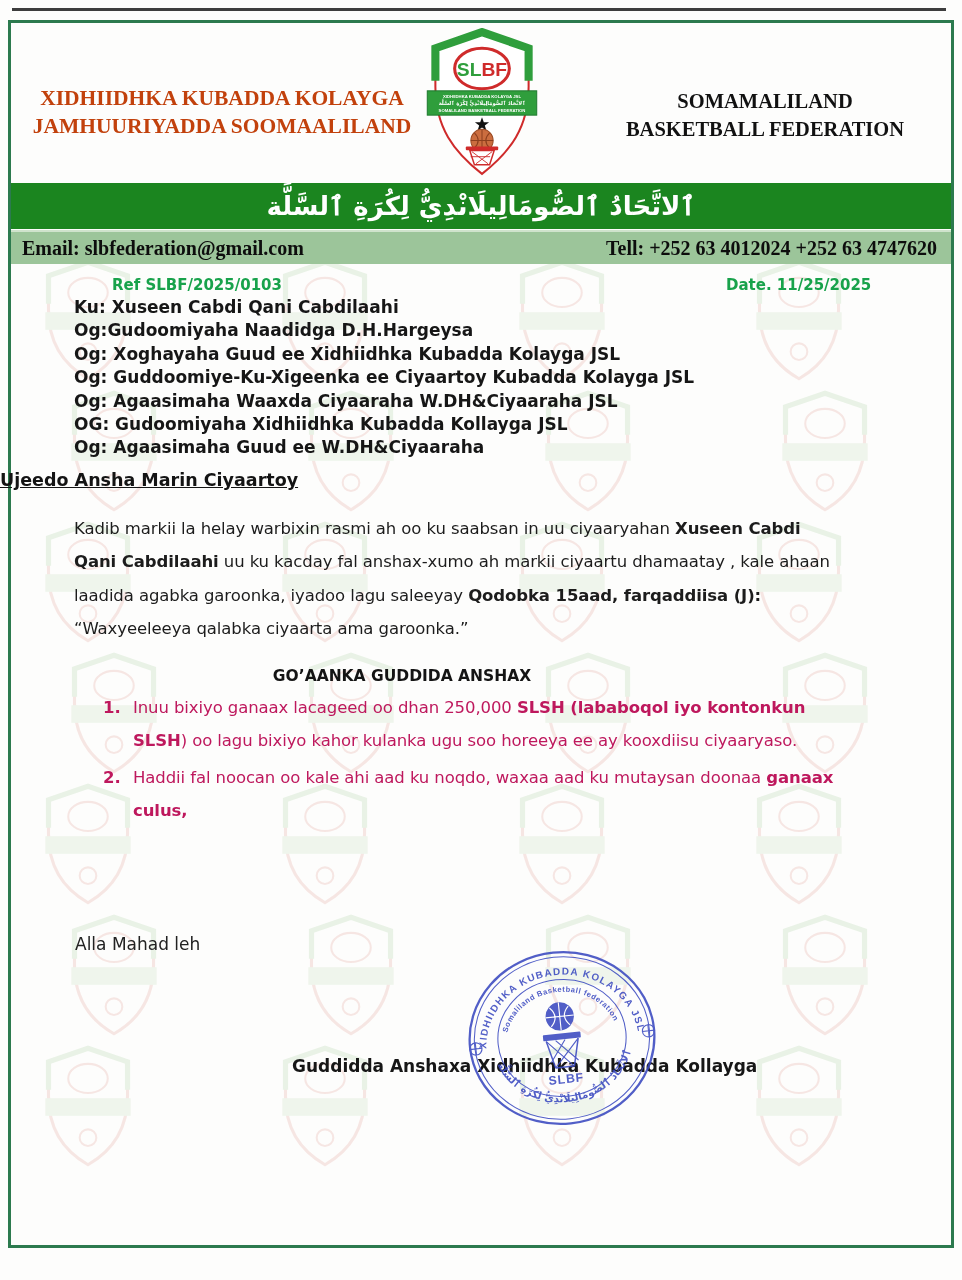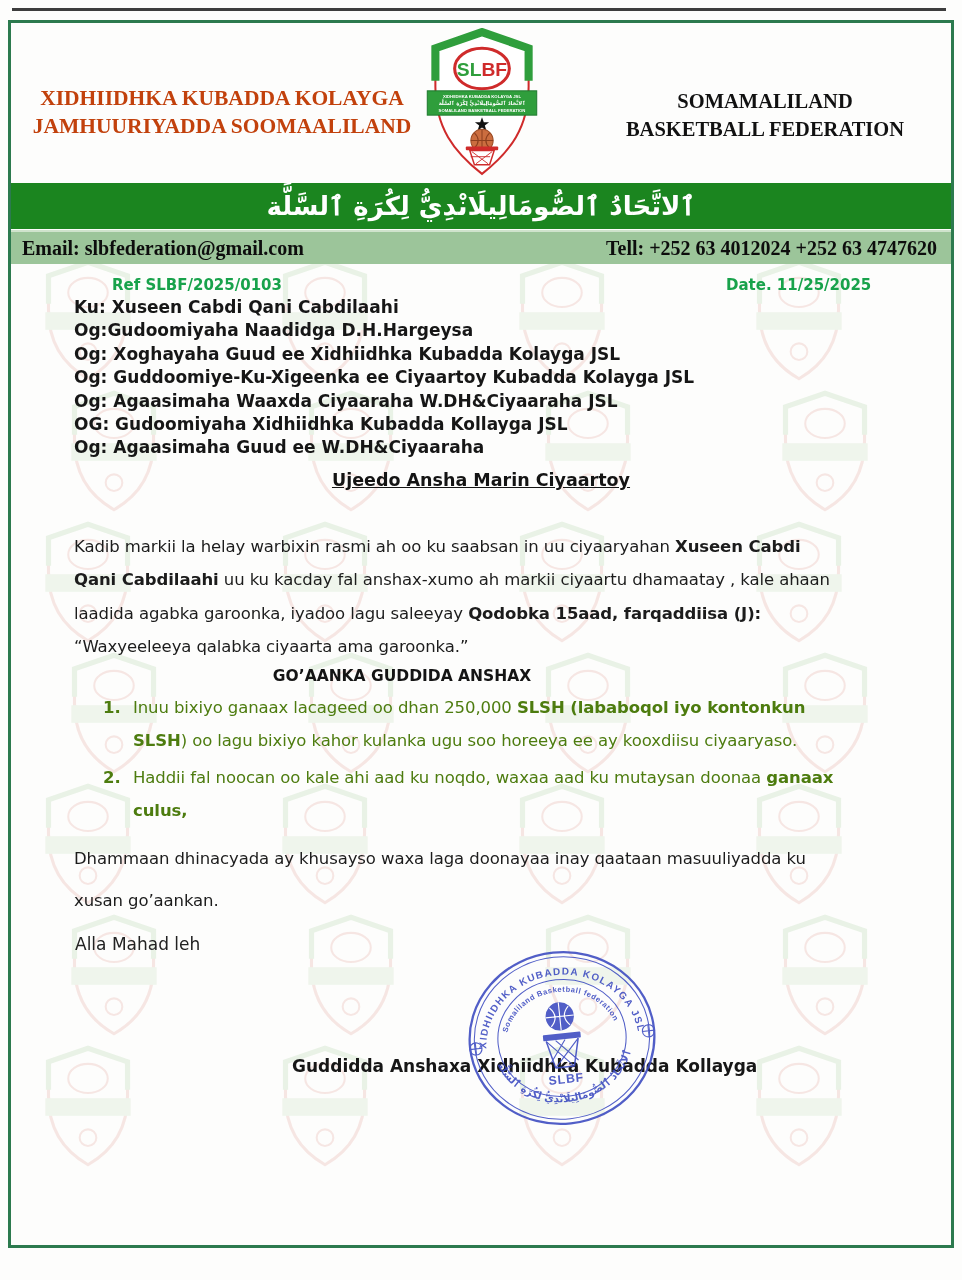--- a/index.html
+++ b/index.html
@@ -37,28 +37,28 @@
               font-family:"Liberation Serif",serif;font-weight:700;font-size:20px;color:#0d0d0d;}
 
   
   .ref{left:112px;top:276px;color:#18a24b;font-weight:700;font-size:15px;z-index:2;}
   .date{left:726px;top:276px;color:#18a24b;font-weight:700;font-size:15px;z-index:2;}
 
   
   .recipients{left:74px;top:296px;z-index:2;font-weight:700;font-size:17px;line-height:23.4px;color:#161616;}
 
   
-  .doc-title{left:0;top:470px;width:962px;text-align:center;z-index:2;
+  .doc-title{left:0;top:470px;width:962px;text-align:left;z-index:2;
              font-weight:700;font-size:17.5px;text-decoration:underline;color:#141414;}
 
   
-  .p1{left:74px;top:530px;z-index:2;font-size:16.5px;line-height:33.4px;color:#1c1c1c;letter-spacing:-0.1px;}
+  .p1{left:74px;top:512px;z-index:2;font-size:16.5px;line-height:33.4px;color:#1c1c1c;letter-spacing:-0.1px;}
   .decision-heading{left:0;top:667px;width:804px;text-align:center;z-index:2;
                     font-weight:700;font-size:15.5px;color:#141414;}
-  .list{left:103px;top:691px;z-index:2;font-size:16.5px;line-height:33px;color:#4d7c0f;letter-spacing:-0.1px;}
+  .list{left:103px;top:691px;z-index:2;font-size:16.5px;line-height:33px;color:#be185d;letter-spacing:-0.1px;}
   .list-line{height:33px;white-space:nowrap;}
   .num{display:inline-block;width:30px;}
   .indent{padding-left:30px;}
   .item-gap{height:4px;}
   .p2{left:74px;top:838px;z-index:2;font-size:16.5px;line-height:42px;color:#1c1c1c;letter-spacing:-0.1px;}
   .closing{left:75px;top:934px;z-index:2;font-size:17px;color:#222;}
   .committee{left:268px;top:1056px;z-index:2;font-weight:700;font-size:17px;color:#161616;margin-left:24px;}
 
   
   .stamp{left:462px;top:940px;width:200px;height:196px;z-index:3;opacity:.88;}
@@ -394,24 +394,20 @@
   <div class="abs decision-heading">GO’AANKA GUDDIDA ANSHAX</div>
 
   <div class="abs list">
     <div class="list-line"><span class="num b">1.</span><span><span>Inuu bixiyo ganaax lacageed oo dhan 250,000 </span><span class="b">SLSH (lababoqol iyo kontonkun</span></span></div>
     <div class="list-line indent"><span class="b">SLSH</span><span>) oo lagu bixiyo kahor kulanka ugu soo horeeya ee ay kooxdiisu ciyaaryaso.</span></div>
     <div class="item-gap"></div>
     <div class="list-line"><span class="num b">2.</span><span><span>Haddii fal noocan oo kale ahi aad ku noqdo, waxaa  aad ku mutaysan doonaa </span><span class="b">ganaax</span></span></div>
     <div class="list-line indent"><span class="b">culus,</span></div>
   </div>
 
-  <div class="abs p2">
-    <div class="nowrap">Dhammaan dhinacyada ay khusayso waxa laga doonayaa inay qaataan masuuliyadda ku</div>
-    <div class="nowrap">xusan go’aankan.</div>
-  </div>
 
   <div class="abs closing nowrap">Alla Mahad leh</div>
 
   <div class="abs committee nowrap">Guddidda Anshaxa Xidhiidhka Kubadda Kollayga</div>
 
   <div class="abs stamp">
     <svg width="200" height="196" viewBox="0 0 212 198">
       <defs>
         <path id="arcTop" d="M 25,106 A 81,74 0 0 1 187,106"></path>
         <path id="arcInner" d="M 46,104 A 60,54 0 0 1 166,104"></path>

